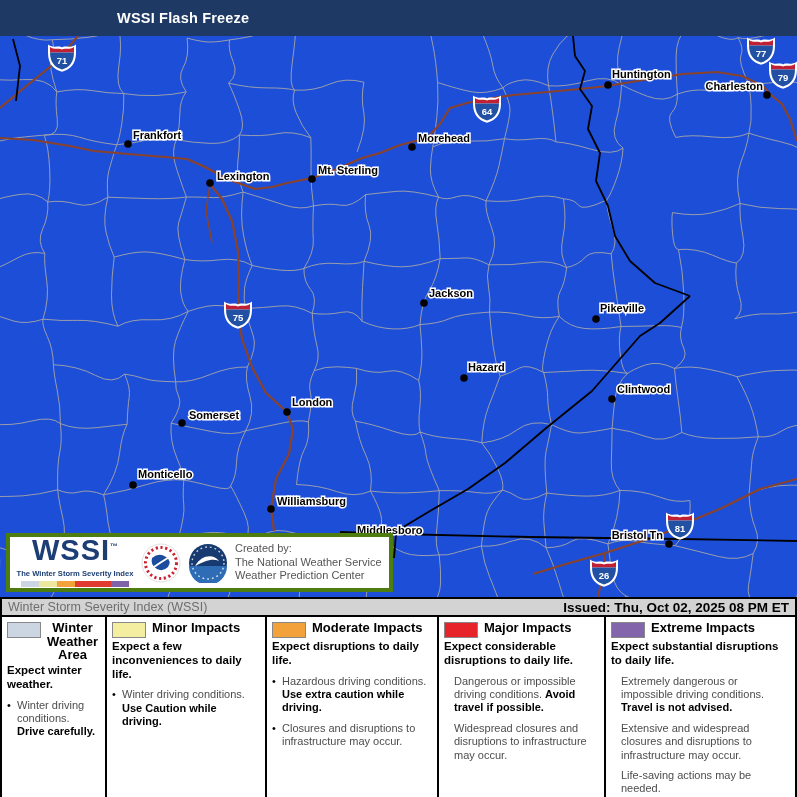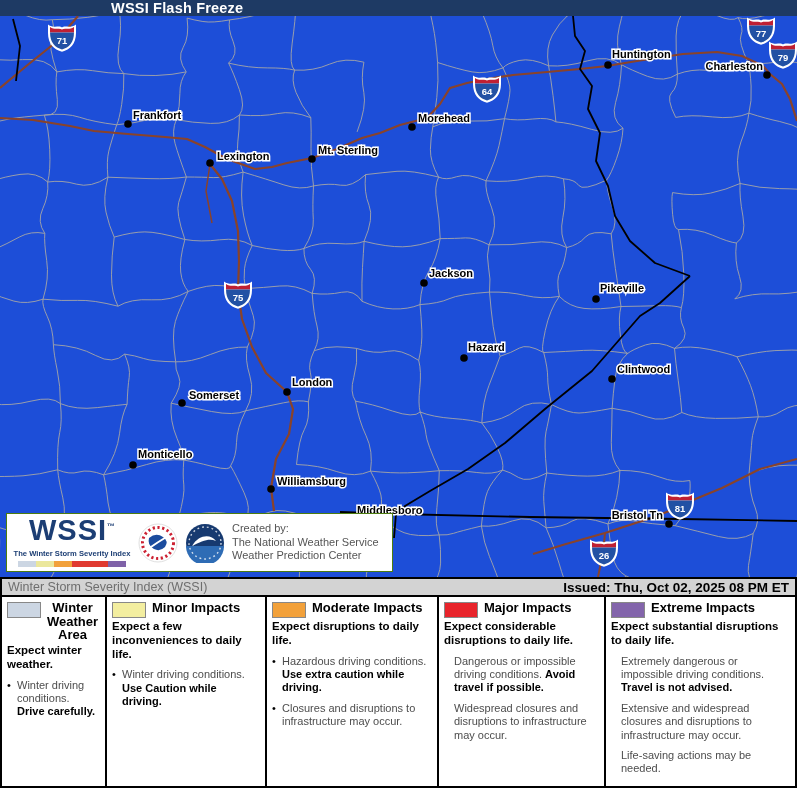--- a/index.html
+++ b/index.html
@@ -1,30 +1,30 @@
 <!DOCTYPE html>
 <html><head>
 <meta charset="utf-8">
 <style>
   html,body{margin:0;padding:0;background:#fff;}
   body{width:797px;height:797px;overflow:hidden;font-family:"Liberation Sans",sans-serif;position:relative;}
 
   
-  .topbar{height:16px;background:#1e3a64;display:flex;align-items:center;justify-content:space-between;box-sizing:border-box;padding:0 8px 0 6px;}
+  .topbar{height:36px;background:#1e3a64;display:flex;align-items:center;justify-content:space-between;box-sizing:border-box;padding:0 8px 0 12px;}
   .topbar .title{color:#fff;font-weight:bold;font-size:14.5px;margin-left:105px;letter-spacing:.2px;}
   .topbar .valid{color:#fff;font-size:12.5px;font-weight:bold;}
 
   
   .map-wrap{position:relative;width:797px;height:561px;background:#1d4ed8;overflow:hidden;}
   .map-wrap svg{display:block;}
   .city-label{font:bold 11px "Liberation Sans",sans-serif;fill:#000;stroke:#fff;stroke-width:3px;paint-order:stroke;}
   .shield-num{font:bold 9.5px "Liberation Sans",sans-serif;fill:#fff;text-anchor:middle;}
 
   
-  .credit-box{position:absolute;left:6px;top:497px;width:387px;height:59px;background:#fff;border:1px solid #4d7c0f;box-sizing:border-box;display:flex;align-items:center;padding:2px 6px;gap:7px;}
+  .credit-box{position:absolute;left:6px;top:497px;width:387px;height:59px;background:#fff;border:4px solid #4d7c0f;box-sizing:border-box;display:flex;align-items:center;padding:2px 6px;gap:7px;}
   .wssi-block{width:118px;flex:none;display:flex;flex-direction:column;align-items:center;}
   .wssi-word{color:#1c3e74;font-weight:bold;font-size:29px;line-height:.85;letter-spacing:1px;}
   .wssi-word sup{font-size:8px;letter-spacing:0;}
   .wssi-tag{color:#1c3e74;font-weight:bold;font-size:7.6px;margin-top:6px;white-space:nowrap;}
   .wssi-strip{display:flex;margin-top:3px;}
   .wssi-strip span{width:18px;height:6px;display:block;}
   .credit-text{color:#555;font-size:11px;line-height:1.25;white-space:nowrap;}
 
   
   .statusbar{height:20px;background:#d3d3d3;border:2px solid #000;box-sizing:border-box;display:flex;align-items:center;padding:0 6px;}

